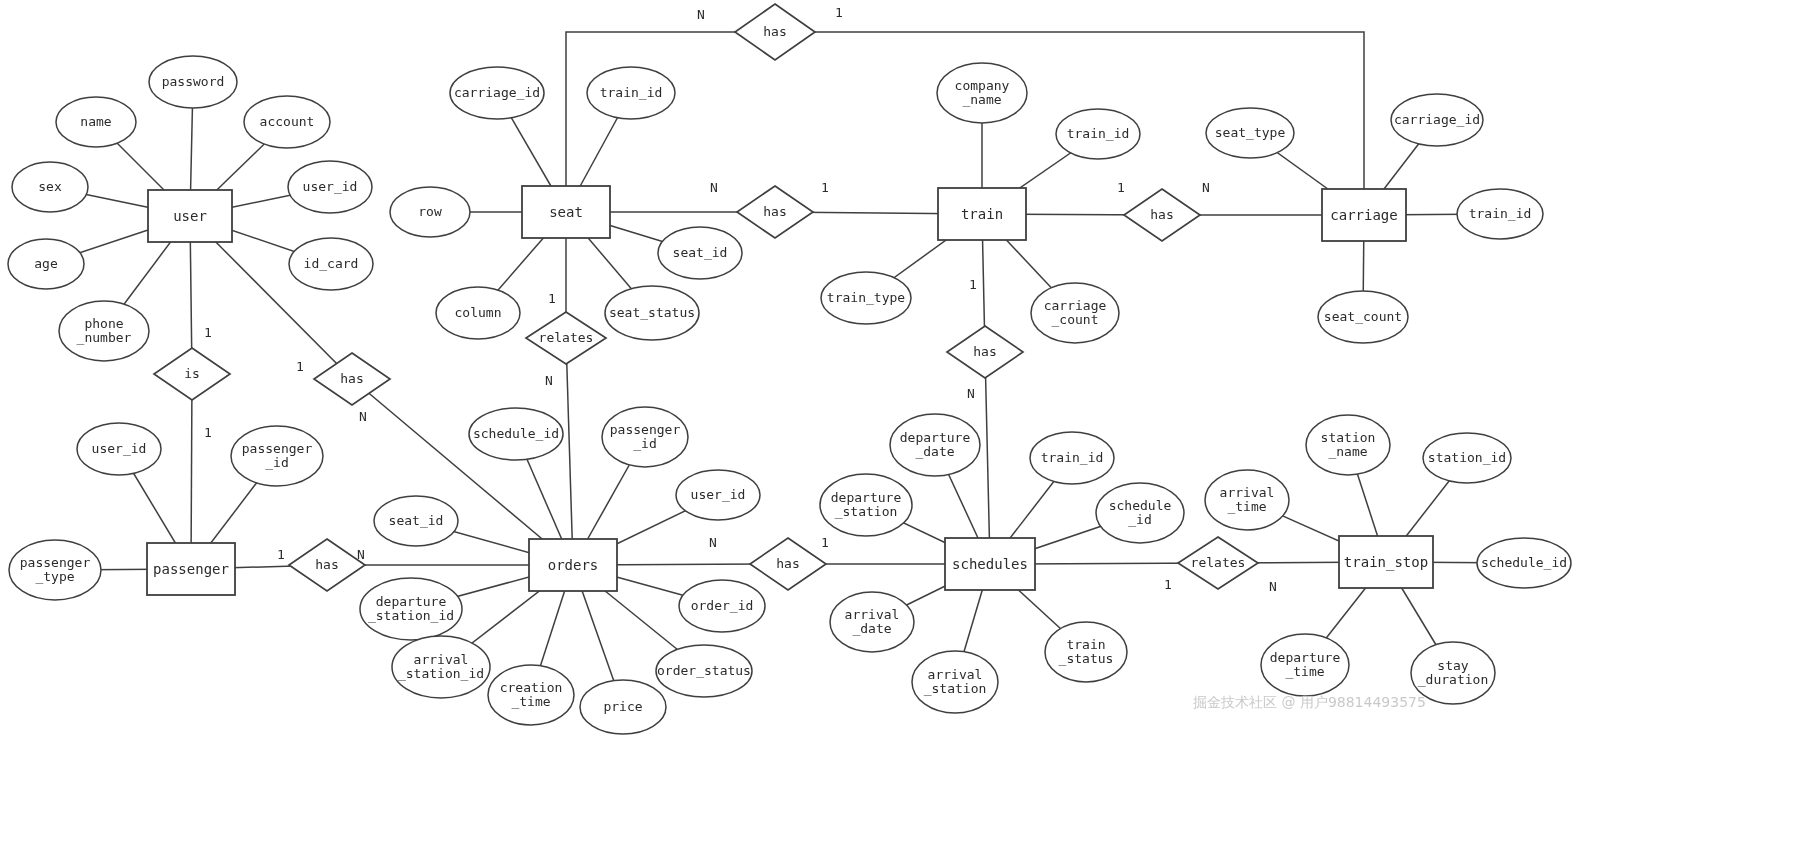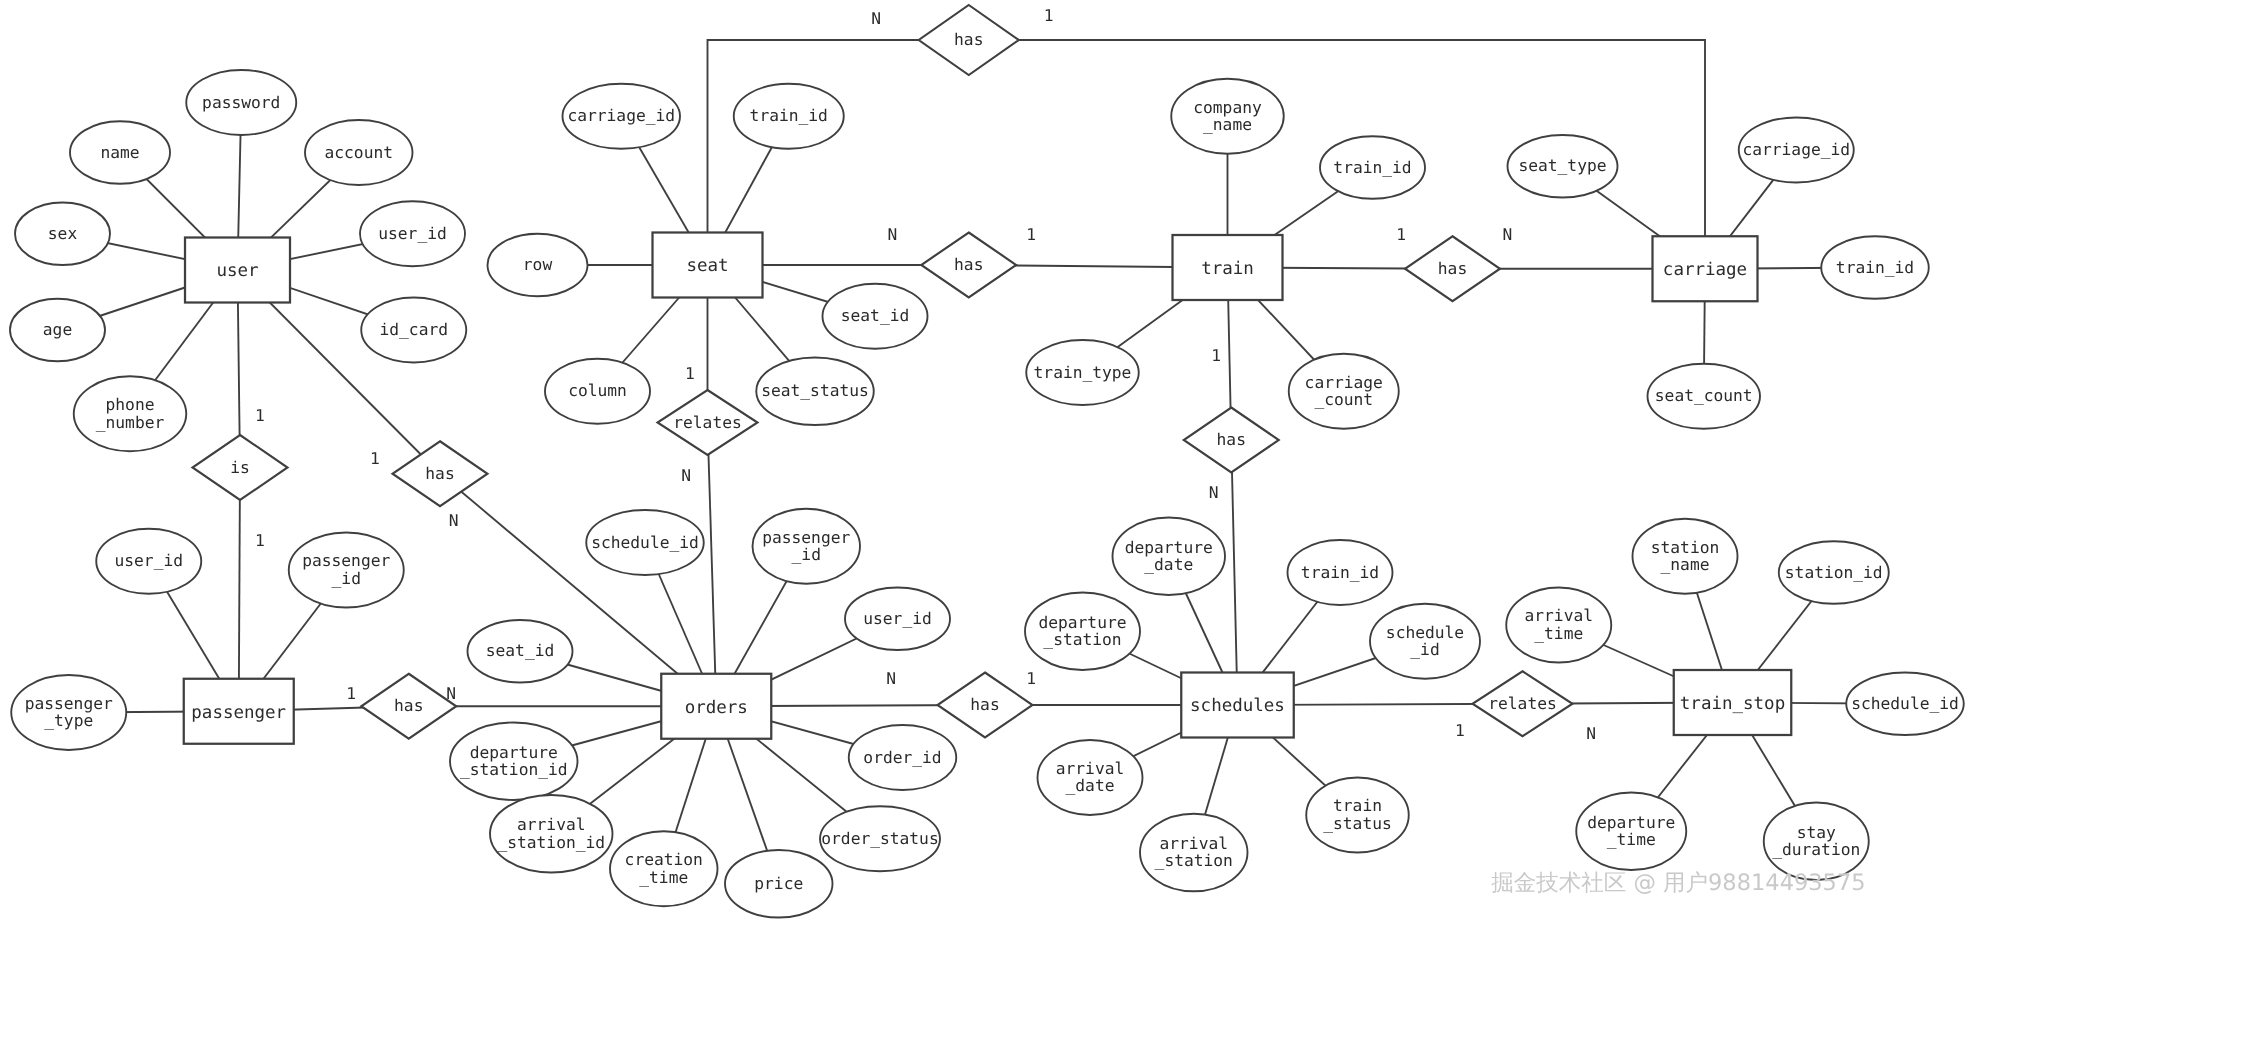--- a/index.html
+++ b/index.html
@@ -28,21 +28,21 @@
   }
   svg .card {
     font-size: 13px;
     fill: #2b2b2b;
   }
   .watermark {
     position: absolute;
     left: 1193px;
     top: 694px;
     font-family: "DejaVu Sans", sans-serif;
-    font-size: 18px;
+    font-size: 14px;
     color: rgba(198,198,198,0.95);
     text-shadow: 0 0 1px rgba(255,255,255,0.9);
     white-space: nowrap;
   }
 </style>
 </head>
 <body>
 
 <div class="diagram-wrap">
   <svg width="1793" height="845" viewBox="0 0 1793 845" xmlns="http://www.w3.org/2000/svg">

